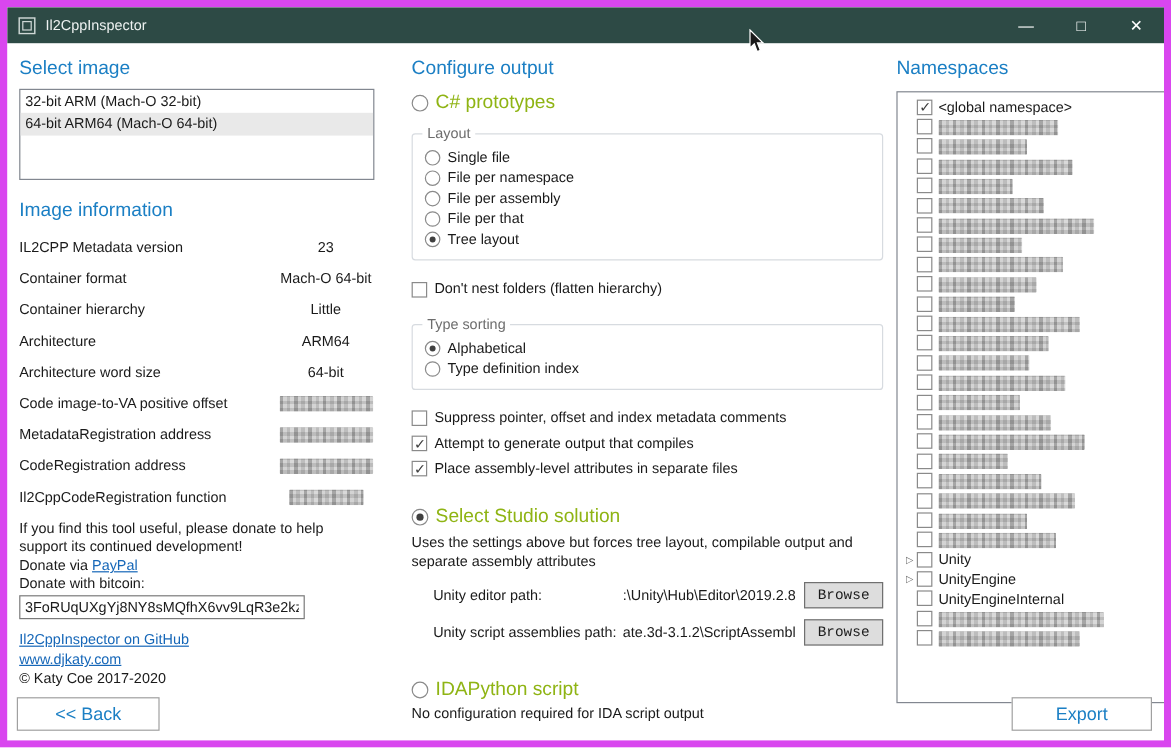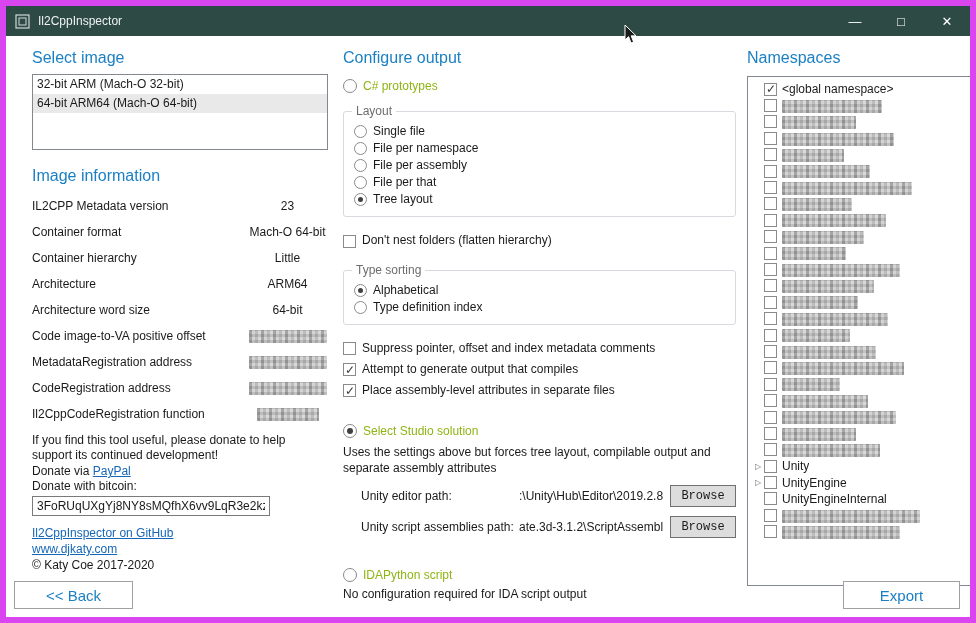--- a/index.html
+++ b/index.html
@@ -27,21 +27,21 @@
       repeating-linear-gradient(90deg, rgba(90,90,90,.38) 0 3px, rgba(210,210,210,.25) 3px 6px, rgba(140,140,140,.32) 6px 9px, rgba(235,235,235,.22) 9px 12px),
       repeating-linear-gradient(0deg, rgba(120,120,120,.30) 0 3px, rgba(225,225,225,.28) 3px 6px); }
 
   .big-btn { position:absolute; height:28px; background:#fff; border:1px solid #a0a0a0;
              color:#1b7fc4; font-size:15px; font-family:"Liberation Sans", sans-serif; cursor:pointer; }
   .back-btn { left:8px; bottom:8px; width:119px; }
   .export-btn { right:10px; bottom:8px; width:117px; }
 
   
   .col { position:absolute; top:42px; }
-  .col-left  { left:26px;  width:296px; }
+  .col-left  { left:10px;  width:296px; }
   .col-mid   { left:337px; width:393px; }
   .col-right { left:741px; width:226px; }
 
   
   .listbox { margin-top:6px; height:76px; border:1px solid #828790; background:#fff; overflow:hidden; }
   .list-item { padding:2px 4px; line-height:15px; white-space:nowrap; cursor:default; }
   .list-item.selected { background:#e9e9e9; }
   .col-left .section-header.mt { margin-top:16px; }
   .info-list { margin-top:13px; }
   .info-row { display:flex; margin-bottom:11px; line-height:15px; }
@@ -53,21 +53,21 @@
   .bitcoin-input { margin-top:2px; width:238px; height:20px; border:1px solid #7a7a7a; padding:1px 4px;
                    font-family:"Liberation Sans", sans-serif; font-size:12px; color:#1a1a1a; }
   .links { margin-top:9px; line-height:16px; }
   .links a { display:block; }
 
   
   .radio { display:flex; align-items:center; gap:6px; line-height:16px; cursor:default; }
   .rb { width:13px; height:13px; border:1px solid #8a8a8a; border-radius:50%; background:#fff;
         position:relative; flex:none; }
   .radio.selected .rb::after { content:""; position:absolute; inset:3px; border-radius:50%; background:#404040; }
-  .radio-big { font-size:12px; color:#8fb414; }
+  .radio-big { font-size:16px; color:#8fb414; }
   .radio-big .rb { width:14px; height:14px; }
   .checkbox { display:flex; align-items:center; gap:6px; line-height:16px; cursor:default; }
   .cb { width:13px; height:13px; border:1px solid #8a8a8a; background:#fff; position:relative; flex:none; }
   .checkbox.checked .cb::after { content:"\2713"; position:absolute; top:-2px; left:1px; font-size:12px; color:#3d3d3d; }
 
   .csharp-radio { margin-top:10px; }
   .groupbox { position:relative; border:1px solid #d7dbe0; border-radius:3px; padding:10px 10px 8px 10px; }
   .gb-layout { margin-top:17px; }
   .gb-type { margin-top:22px; }
   .gb-label { position:absolute; top:-8px; left:8px; background:#fff; padding:0 4px; color:#6d6d6d; line-height:15px; }

